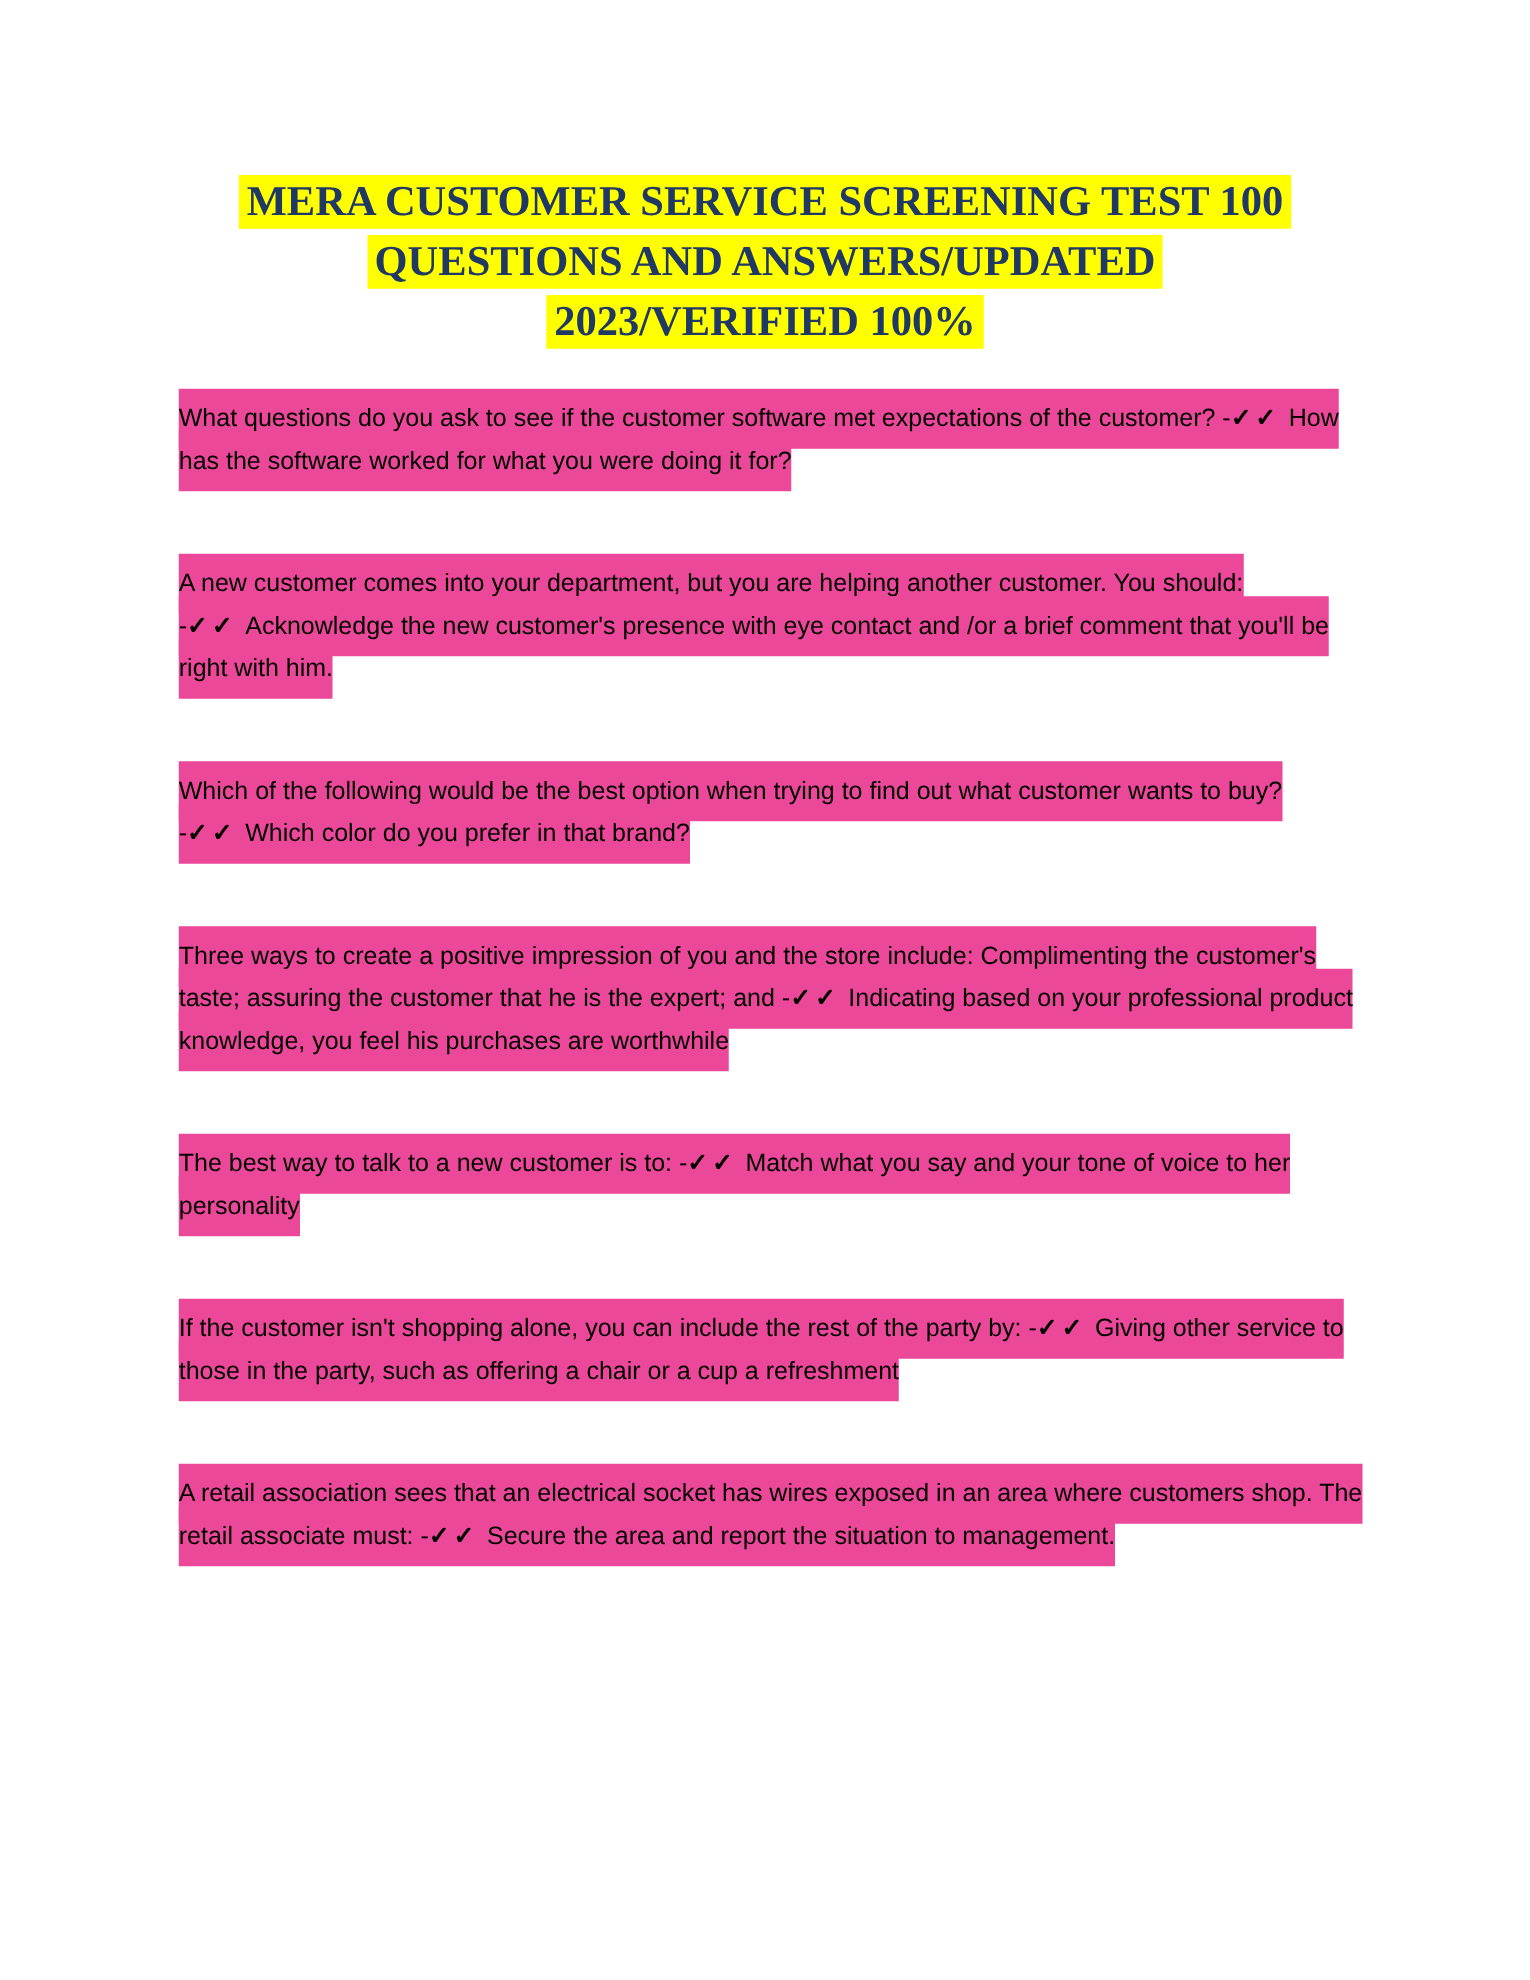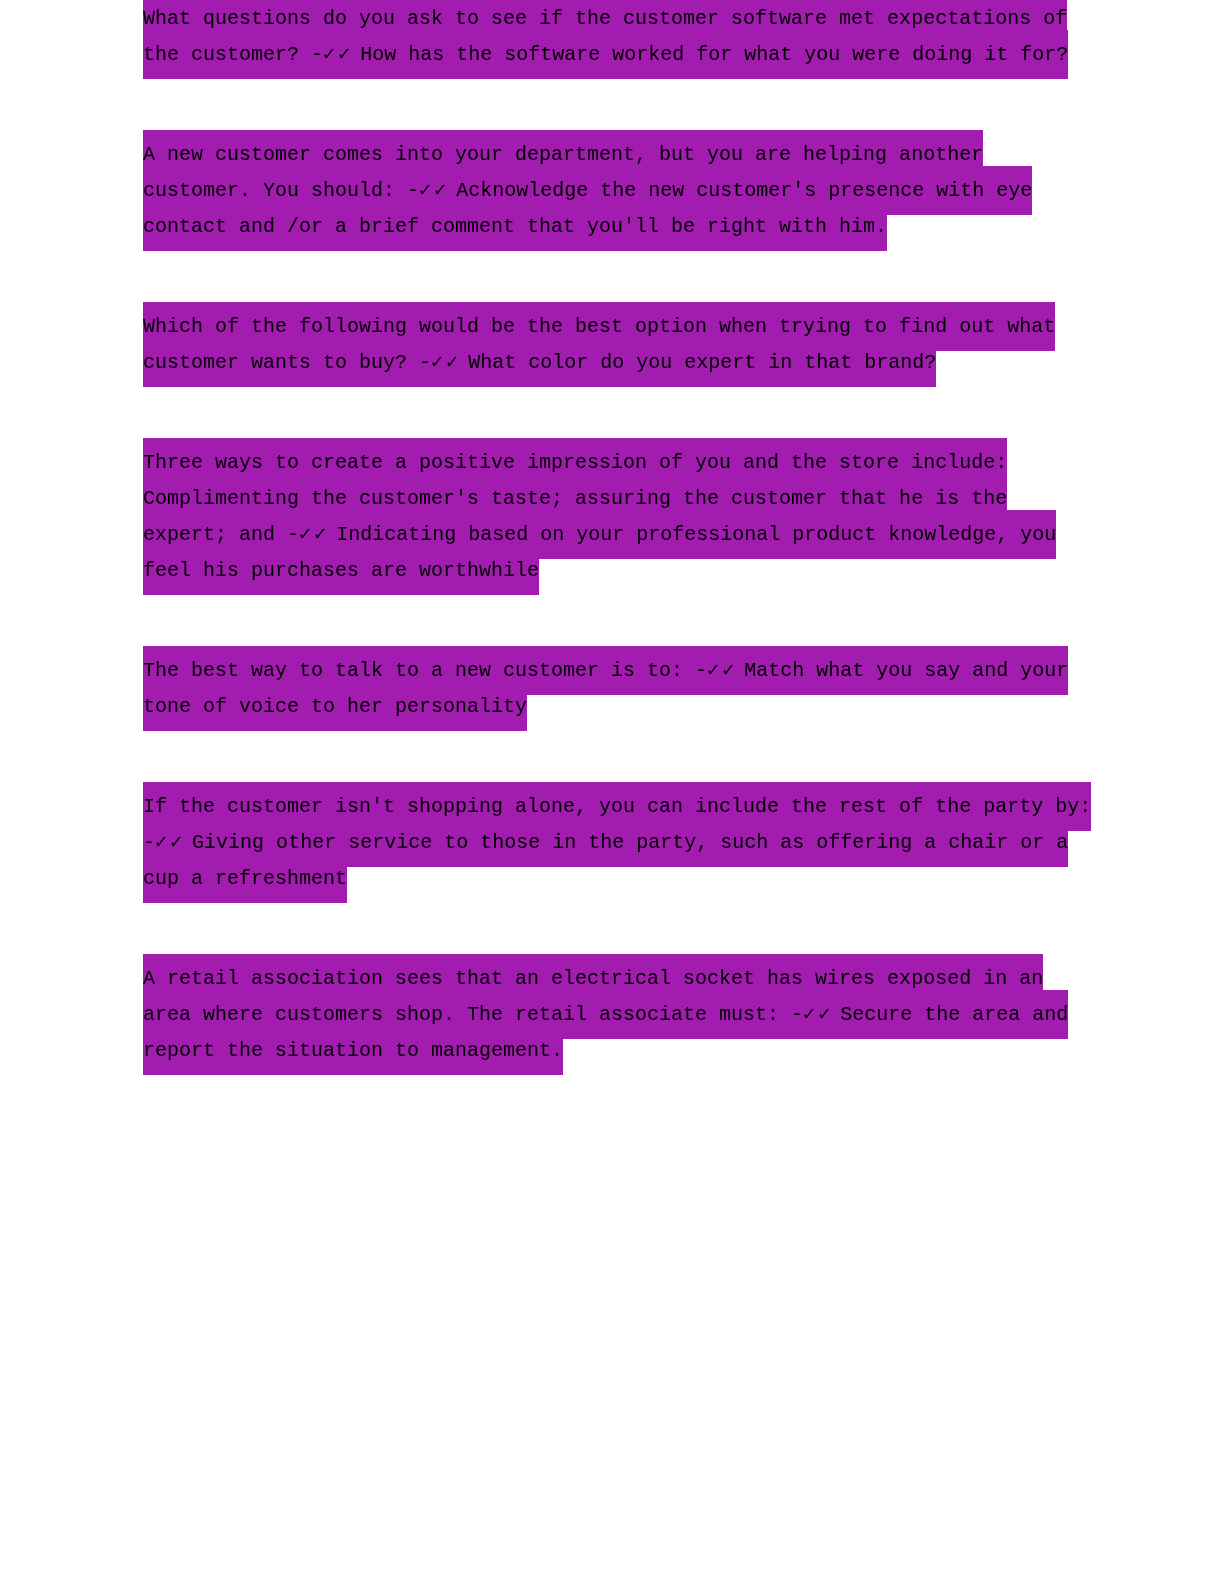--- a/index.html
+++ b/index.html
@@ -39,46 +39,50 @@
     width: 956px;
   }
   .qa {
     margin: 0 0 64px 0;
     font-size: 20px;
     line-height: 34px;
     color: #000000;
     font-weight: normal;
   }
   .hl-gray {
-    background: #a21caf;
+    background: #ec4899;
     padding: 13px 0;
     box-decoration-break: clone;
-    font-family: Liberation Mono, monospace;
     -webkit-box-decoration-break: clone;
   }
   .marker {
     font-weight: bold;
     letter-spacing: 3px;
     margin-right: 7px;
     white-space: nowrap;
   }
 </style>
 </head>
 <body>
 
 <div class="page">
 
+  <div class="title-block">
+    <div class="title-line"><span class="hl-yellow">MERA CUSTOMER SERVICE SCREENING TEST 100</span></div>
+    <div class="title-line"><span class="hl-yellow">QUESTIONS AND ANSWERS/UPDATED</span></div>
+    <div class="title-line"><span class="hl-yellow">2023/VERIFIED 100%</span></div>
+  </div>
 
   <div class="content">
 
     <p class="qa"><span class="hl-gray"><span>What questions do you ask to see if the customer software met expectations of the customer? -</span><span class="marker">✓✓</span><span>How has the software worked for what you were doing it for?</span></span></p>
 
     <p class="qa"><span class="hl-gray"><span>A new customer comes into your department, but you are helping another customer. You should: -</span><span class="marker">✓✓</span><span>Acknowledge the new customer's presence with eye contact and /or a brief comment that you'll be right with him.</span></span></p>
 
-    <p class="qa"><span class="hl-gray"><span>Which of the following would be the best option when trying to find out what customer wants to buy? -</span><span class="marker">✓✓</span><span>What color do you expert in that brand?</span></span></p>
+    <p class="qa"><span class="hl-gray"><span>Which of the following would be the best option when trying to find out what customer wants to buy? -</span><span class="marker">✓✓</span><span>Which color do you prefer in that brand?</span></span></p>
 
 
     <p class="qa"><span class="hl-gray"><span>Three ways to create a positive impression of you and the store include: Complimenting the customer's taste; assuring the customer that he is the expert; and -</span><span class="marker">✓✓</span><span>Indicating based on your professional product knowledge, you feel his purchases are worthwhile</span></span></p>
 
     <p class="qa"><span class="hl-gray"><span>The best way to talk to a new customer is to: -</span><span class="marker">✓✓</span><span>Match what you say and your tone of voice to her personality</span></span></p>
 
     <p class="qa"><span class="hl-gray"><span>If the customer isn't shopping alone, you can include the rest of the party by: -</span><span class="marker">✓✓</span><span>Giving other service to those in the party, such as offering a chair or a cup a refreshment</span></span></p>
 
     <p class="qa"><span class="hl-gray"><span>A retail association sees that an electrical socket has wires exposed in an area where customers shop. The retail associate must: -</span><span class="marker">✓✓</span><span>Secure the area and report the situation to management.</span></span></p>
 

